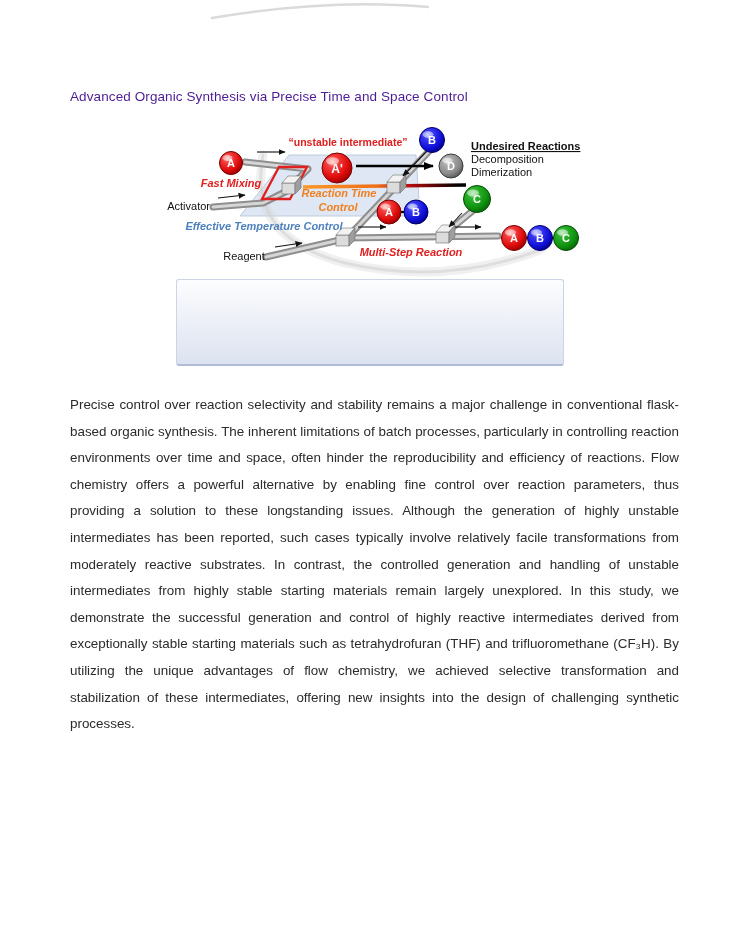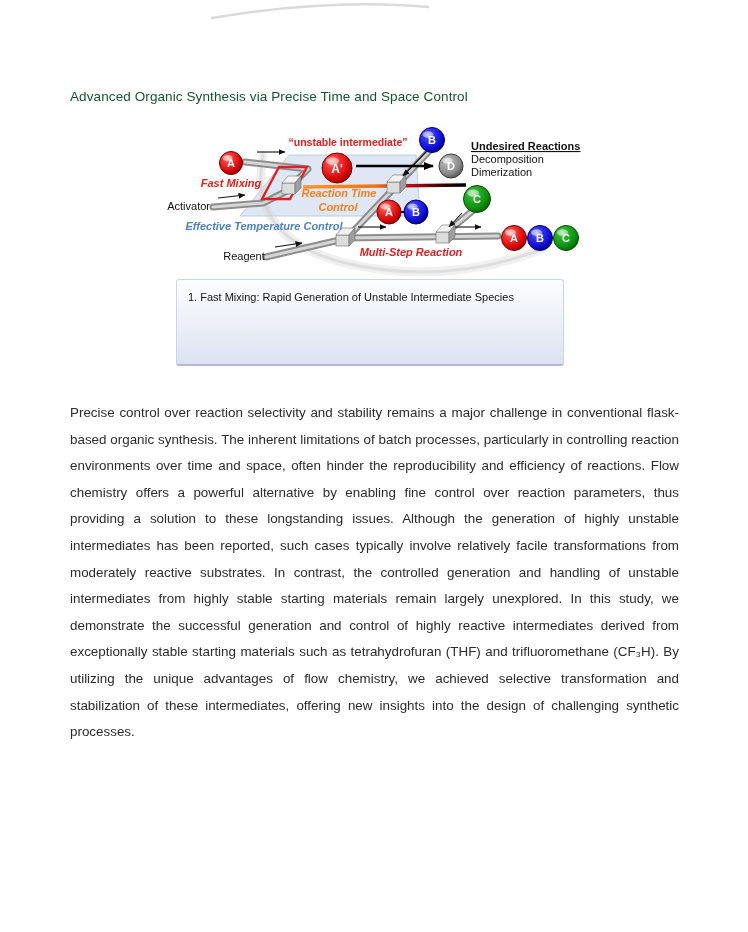--- a/index.html
+++ b/index.html
@@ -1,37 +1,37 @@
 <!DOCTYPE html>
 <html><head>
 <meta charset="utf-8">
 <style>
   html,body{margin:0;padding:0;}
   body{
     width:748px;height:932px;position:relative;background:#ffffff;overflow:hidden;
     font-family:"Liberation Sans","DejaVu Sans",sans-serif;color:#2b2b2b;
   }
   .doc-title{
-    position:absolute;left:70px;top:89px;font-size:13.5px;color:#14532d;
+    position:absolute;left:70px;top:89px;font-size:13.5px;color:#4c1d95;
     letter-spacing:.1px;
     text-align:center;
   }
   .top-arc{position:absolute;left:0;top:0;width:748px;height:30px;}
   .diagram{position:absolute;left:160px;top:113px;width:540px;height:164px;}
   .keybox{
     position:absolute;left:176px;top:279px;width:388px;height:87px;box-sizing:border-box;
     background:linear-gradient(180deg,#fcfdfe 0%,#eef1f8 45%,#dce2f0 100%);
     border:1px solid #ccd4e6;border-bottom:2px solid #b0bcd6;border-radius:3px;
     padding:6px 0 0 11px;
   }
   .keybox .kp{
     font-size:11px;line-height:22px;color:#141414;white-space:nowrap;
   }
   .abstract{
-    position:absolute;left:70px;top:400px;width:609px;
+    position:absolute;left:70px;top:392px;width:609px;
     font-size:13.4px;line-height:26.6px;text-align:justify;color:#2b2b2b;
   }
   
   text{font-family:"Liberation Sans","DejaVu Sans",sans-serif;}
   .t-black{font-size:11px;fill:#111;}
   .t-black-b{font-size:11px;font-weight:bold;fill:#111;}
   .t-red-b{font-size:10.5px;font-weight:bold;fill:#e02020;}
   .t-red-bi{font-size:11px;font-weight:bold;font-style:italic;fill:#e02020;}
   .t-orange-bi{font-size:11px;font-weight:bold;font-style:italic;fill:#f08020;}
   .t-blue-bi{font-size:11px;font-weight:bold;font-style:italic;fill:#4f81bd;}
@@ -218,16 +218,15 @@
     <text x="411" y="256" text-anchor="middle" class="t-red-bi">Multi-Step Reaction</text>
     <text x="210" y="210" text-anchor="end" class="t-black">Activator</text>
     <text x="244" y="260" text-anchor="middle" class="t-black">Reagent</text>
     <text x="471" y="150" class="t-black-b" text-decoration="underline">Undesired Reactions</text>
     <text x="471" y="163" class="t-black">Decomposition</text>
     <text x="471" y="176" class="t-black">Dimerization</text>
   </g>
 </svg>
 
 <div class="keybox">
-  <div class="kp">1. Fast Mixing: Rapid Generation of Unstable Intermediate Species</div>
 </div>
 
 <div class="abstract">Precise control over reaction selectivity and stability remains a major challenge in conventional flask-based organic synthesis. The inherent limitations of batch processes, particularly in controlling reaction environments over time and space, often hinder the reproducibility and efficiency of reactions. Flow chemistry offers a powerful alternative by enabling fine control over reaction parameters, thus providing a solution to these longstanding issues. Although the generation of highly unstable intermediates has been reported, such cases typically involve relatively facile transformations from moderately reactive substrates. In contrast, the controlled generation and handling of unstable intermediates from highly stable starting materials remain largely unexplored. In this study, we demonstrate the successful generation and control of highly reactive intermediates derived from exceptionally stable starting materials such as tetrahydrofuran (THF) and trifluoromethane (CF₃H). By utilizing the unique advantages of flow chemistry, we achieved selective transformation and stabilization of these intermediates, offering new insights into the design of challenging synthetic processes.</div>
 
 </body></html>

